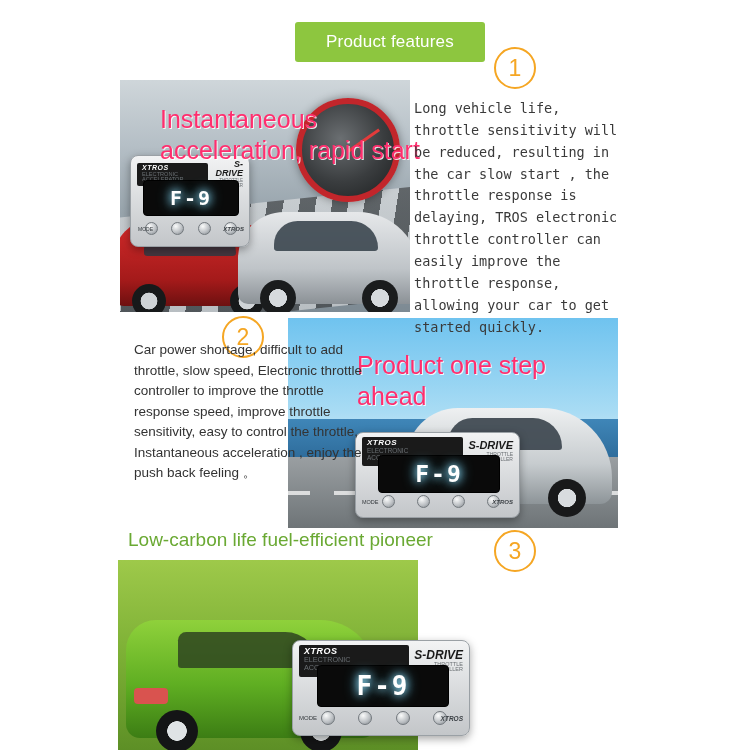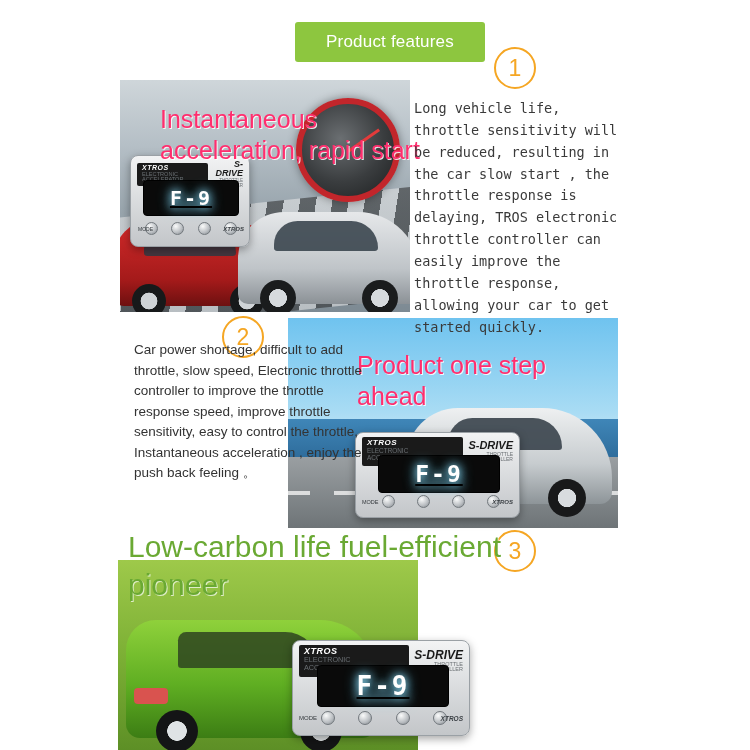--- a/index.html
+++ b/index.html
@@ -188,21 +188,20 @@
     color: #6a6f73;
   }
   .device .screen {
     position: absolute;
     background: #0a0a0a;
     border-radius: 4px;
     display: flex;
     align-items: center;
     justify-content: center;
     border: 1px solid #000;
-    text-decoration: underline;
   }
   .device .screen .code {
     color: #ffffff;
     font-family: "DejaVu Sans Mono", monospace;
     font-weight: bold;
     letter-spacing: 2px;
     text-shadow: 0 0 8px #9fe8ff, 0 0 14px #5fd0ff;
   }
   .device .btnrow {
     position: absolute;
@@ -271,21 +270,21 @@
     text-shadow: 1px 1px 0 rgba(255,255,255,0.85);
     z-index: 45;
     margin-top: 24px;
   }
   #head1 { left: 160px; top: 80px; width: 300px; }
   #head2 { left: 357px; top: 326px; width: 260px; text-align: left; }
 
   .head-green {
     position: absolute;
     color: #6aa933;
-    font-size: 30px;
+    font-size: 19px;
     line-height: 1.28;
     z-index: 45;
     text-shadow: 1px 1px 0 rgba(255,255,255,0.7);
   }
   #head3 { left: 128px; top: 528px; width: 390px; }
 
   
   .body-mono {
     position: absolute;
     color: #3a3a3a;

